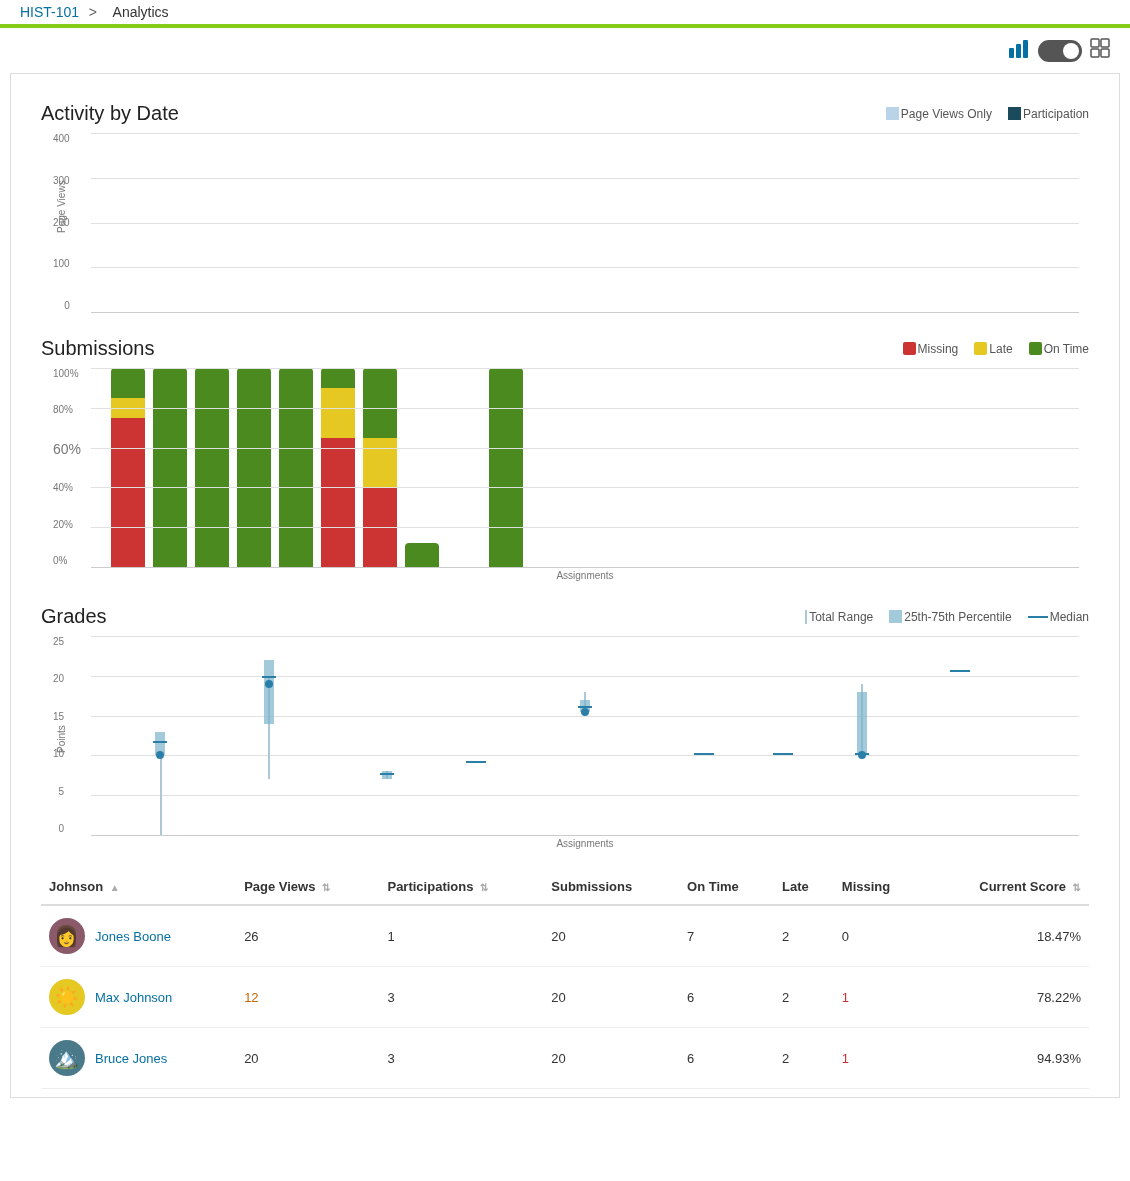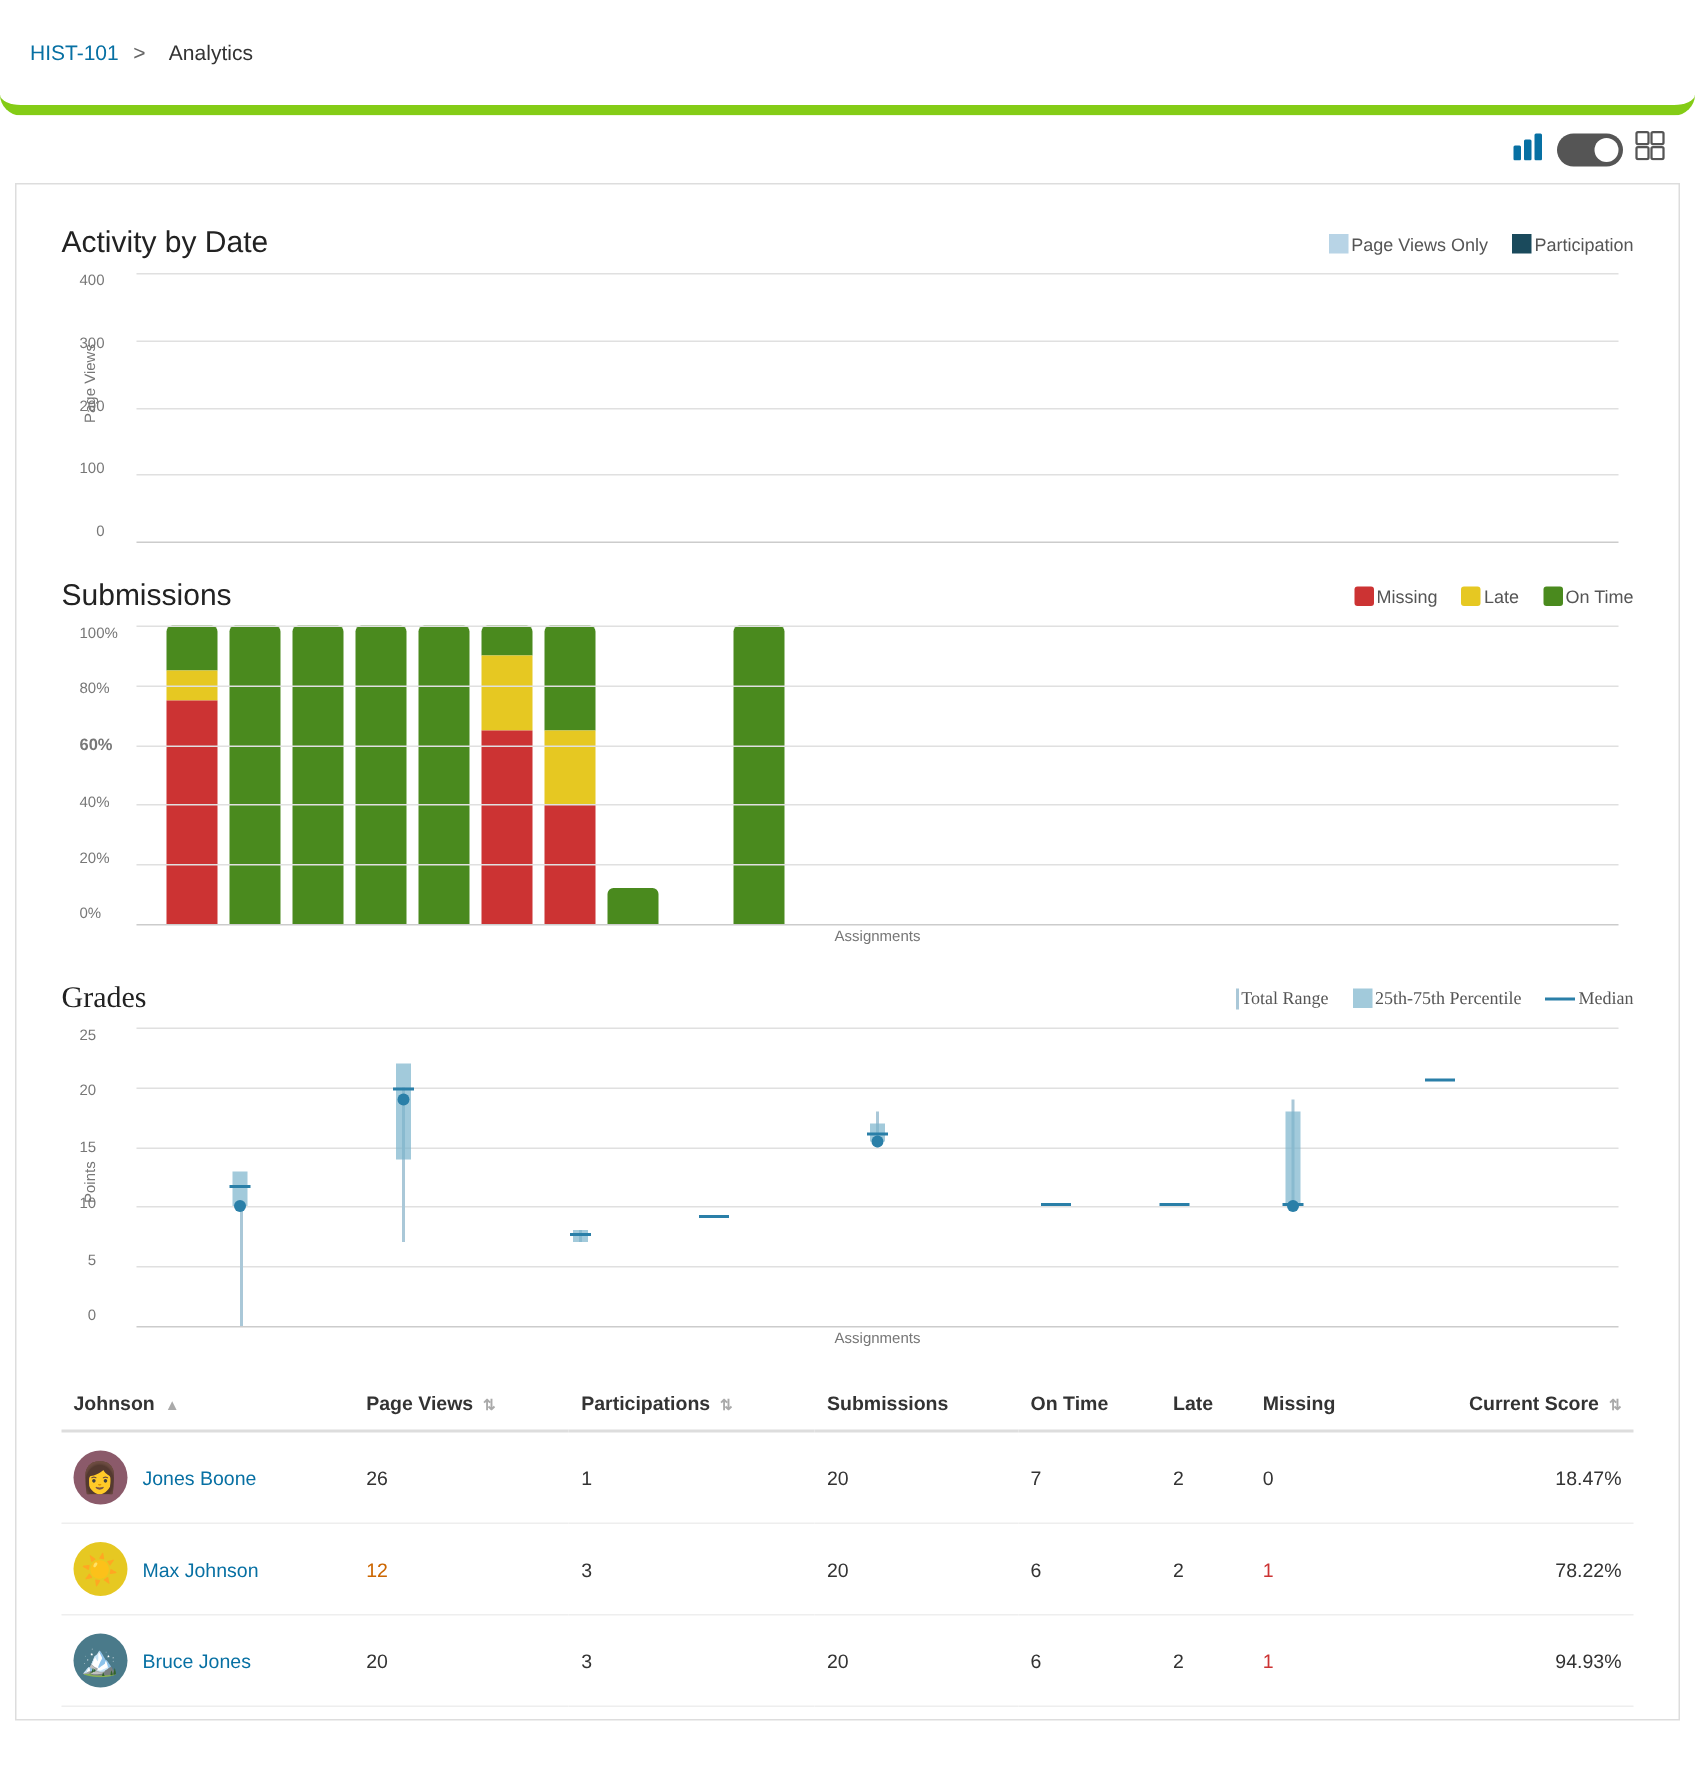--- a/index.html
+++ b/index.html
@@ -1,20 +1,20 @@
 <!DOCTYPE html>
 <html><head>
   <meta charset="utf-8">
   <style>
     * { box-sizing: border-box; margin: 0; padding: 0; }
     body { font-family: Arial, Helvetica, sans-serif; background: #fff; color: #333; font-size: 13px; }
     .page { width: 1130px; min-height: 1181px; background: #fff; padding: 0; }
     
     
-    .breadcrumb { padding: 27px 20px; border-bottom: 7px solid #84cc16; border-radius: 14px; }
+    .breadcrumb { padding: 4px 20px; border-bottom: 4px solid #84cc16; }
     .breadcrumb a { color: #0770a3; text-decoration: none; font-size: 14px; }
     .breadcrumb span { color: #666; font-size: 14px; margin: 0 6px; }
     .breadcrumb .current { color: #333; font-size: 14px; }
 
     
     .toolbar { display: flex; justify-content: flex-end; align-items: center; padding: 10px 20px; gap: 8px; }
     .toolbar-icon { color: #0770a3; font-size: 18px; cursor: pointer; }
     .toggle-switch { position: relative; display: inline-block; width: 44px; height: 22px; }
     .toggle-switch input { opacity: 0; width: 0; height: 0; }
     .toggle-slider { position: absolute; cursor: pointer; top: 0; left: 0; right: 0; bottom: 0; background: #ccc; border-radius: 22px; }
@@ -206,21 +206,21 @@
         </div>
       </div>
     </div>
 
     <div style="position:relative; margin-left:10px; margin-right:10px; margin-bottom:4px;">
       <div style="margin-left:40px; position:relative; height:200px; border-bottom:1px solid #ccc;">
 
         <div style="position:absolute; left:-38px; top:0; bottom:0; display:flex; flex-direction:column; justify-content:space-between; padding-bottom:1px;">
           <span style="font-size:10px; color:#777;">100%</span>
           <span style="font-size:10px; color:#777;">80%</span>
-          <span style="font-size:11px; color:#777;font-weight:bold;">60%</span>
+          <span style="font-size:14px; color:#777;">60%</span>
           <span style="font-size:10px; color:#777;">40%</span>
           <span style="font-size:10px; color:#777;">20%</span>
           <span style="font-size:10px; color:#777;">0%</span>
         </div>
 
         <div style="position:absolute;top:0%;left:0;right:0;border-top:1px solid #e0e0e0;"></div>
         <div style="position:absolute;top:20%;left:0;right:0;border-top:1px solid #e0e0e0;"></div>
         <div style="position:absolute;top:40%;left:0;right:0;border-top:1px solid #e0e0e0;"></div>
         <div style="position:absolute;top:60%;left:0;right:0;border-top:1px solid #e0e0e0;"></div>
         <div style="position:absolute;top:80%;left:0;right:0;border-top:1px solid #e0e0e0;"></div>
@@ -269,21 +269,21 @@
           </div>
 
           <div style="display:flex; flex-direction:column; width:34px; height:100%; justify-content:flex-end;">
             <div style="width:100%; height:100%; background:#4a8a1e; border-radius:4px 4px 0 0;"></div>
           </div>
         </div>
       </div>
       <div style="text-align:center; font-size:10px; color:#777; margin-top:2px; margin-left:40px;">Assignments</div>
     </div>
 
-    <div class="section-header" style="margin-top:24px;font-family:Liberation Serif, serif;">
+    <div class="section-header" style="margin-top:24px;">
       <span class="section-title">Grades</span>
       <div class="legend">
         <div class="legend-item">
           <span style="width:2px; height:14px; background:#aac8d8; display:inline-block;"></span>
           <span>Total Range</span>
         </div>
         <div class="legend-item">
           <span style="width:13px; height:13px; background:#7ab3cc; display:inline-block; opacity:0.7;"></span>
           <span>25th-75th Percentile</span>
         </div>

